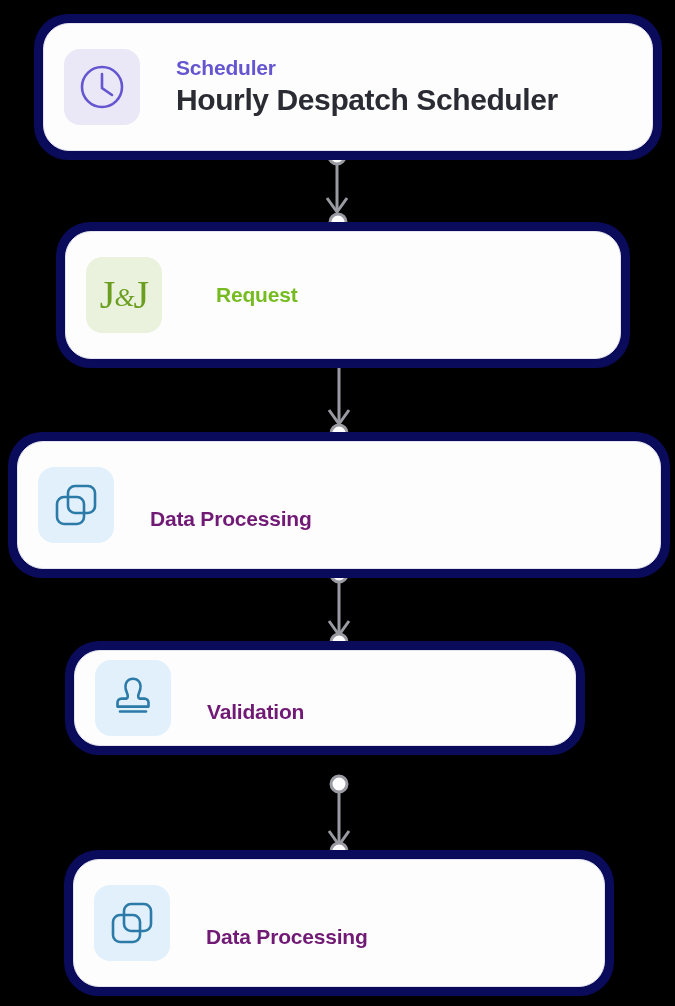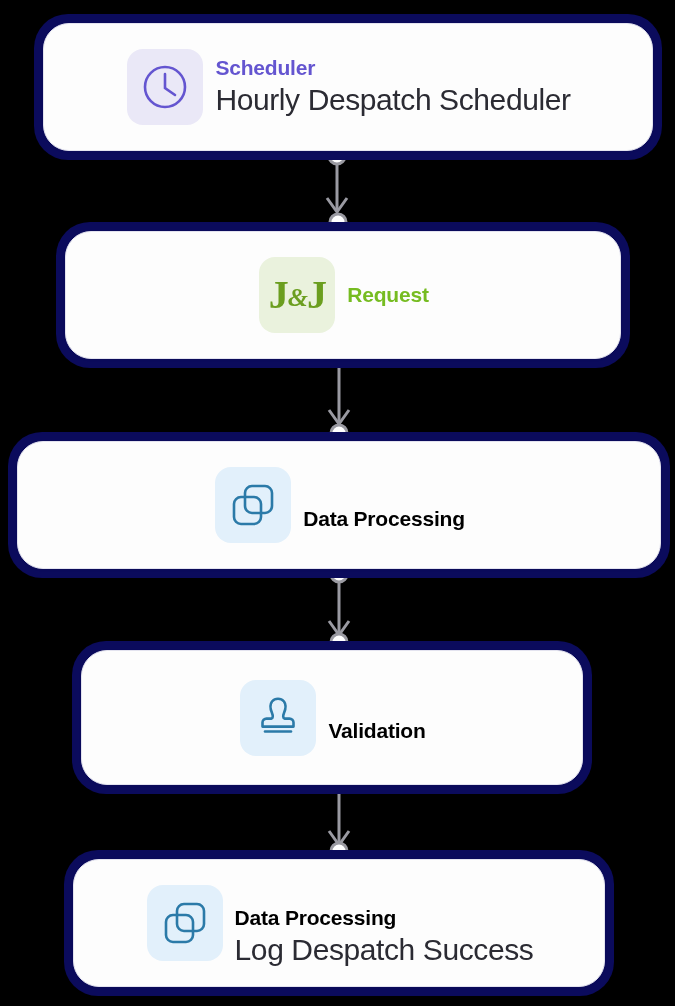--- a/index.html
+++ b/index.html
@@ -42,23 +42,22 @@
 
   .card {
     background: #fdfdfd;
     border: 1px solid #e3e3ef;
     border-radius: 26px;
     height: 100%;
     box-sizing: border-box;
     display: flex;
     align-items: center;
     padding: 0 18px 0 20px;
-    gap: 12px;
+    gap: 36px;
     box-shadow: 0 1px 2px rgba(20,20,60,0.10);
-    justify-content: center;
   }
 
   .icon-tile {
     width: 76px;
     height: 76px;
     min-width: 76px;
     border-radius: 16px;
     display: flex;
     align-items: center;
     justify-content: center;
@@ -76,37 +75,37 @@
   }
 
   .kicker {
     font-size: 21px;
     font-weight: bold;
     letter-spacing: -0.2px;
     line-height: 1.15;
     white-space: nowrap;
   }
   .k-purple { color: #6455d0; }
-  .k-green  { color: #76bc21; }
-  .k-blue   { color: #000000; margin-top: 28px; }
+  .k-green  { color: #76bc21; margin-left: 18px; }
+  .k-blue   { color: #701a75; margin-top: 28px; }
 
   .title {
     font-size: 30px;
-    font-weight: 400;
+    font-weight: 700;
     color: #2b2b33;
     line-height: 1.18;
     letter-spacing: -0.4px;
     white-space: nowrap;
   }
 
   
   .jj {
     font-family: "Liberation Serif", serif;
     font-size: 40px;
-    font-weight: bold;
+    font-weight: normal;
     color: #6b9e1f;
     letter-spacing: -1px;
     line-height: 1;
   }
   .jj .amp {
     font-size: 26px;
     font-style: italic;
     vertical-align: 2px;
   }
 </style>
@@ -174,21 +173,21 @@
           <rect x="17" y="6" width="27" height="27" rx="7"></rect>
           <rect x="6" y="17" width="27" height="27" rx="7"></rect>
         </svg>
       </div>
       <div class="texts">
         <div class="kicker k-blue">Data Processing</div>
       </div>
     </div>
   </div>
 
-  <div class="node" style="left:72px; top:641px; width:520px; height:153px;">
+  <div class="node" style="left:65px; top:641px; width:520px; height:114px;">
     <div class="card">
       <div class="icon-tile tile-blue">
         <svg width="52" height="52" viewBox="0 0 52 52" fill="none" stroke="#2b7aa8" stroke-width="2.6" stroke-linejoin="round" stroke-linecap="round">
           <path d="M20 9.5 a8 8 0 0 1 12 0 c3 4 1.5 8 0 11.5 c-1.2 2.8 -1 5 0.5 5.6
                    l5 0 a4 4 0 0 1 4 4 l0 4 l-31 0 l0 -4 a4 4 0 0 1 4 -4 l5 0
                    c1.5 -0.6 1.7 -2.8 0.5 -5.6 c-1.5 -3.5 -3 -7.5 0 -11.5 z"></path>
           <line x1="13" y1="39.5" x2="39" y2="39.5"></line>
         </svg>
       </div>
       <div class="texts">
@@ -200,18 +199,17 @@
   <div class="node" style="left:64px; top:850px; width:550px; height:146px;">
     <div class="card">
       <div class="icon-tile tile-blue">
         <svg width="50" height="50" viewBox="0 0 50 50" fill="none" stroke="#2b7aa8" stroke-width="2.6">
           <rect x="17" y="6" width="27" height="27" rx="7"></rect>
           <rect x="6" y="17" width="27" height="27" rx="7"></rect>
         </svg>
       </div>
       <div class="texts">
         <div class="kicker k-blue">Data Processing</div>
-        <div class="title">Log Despatch Success</div>
       </div>
     </div>
   </div>
 
 </div>
 
 </body></html>

